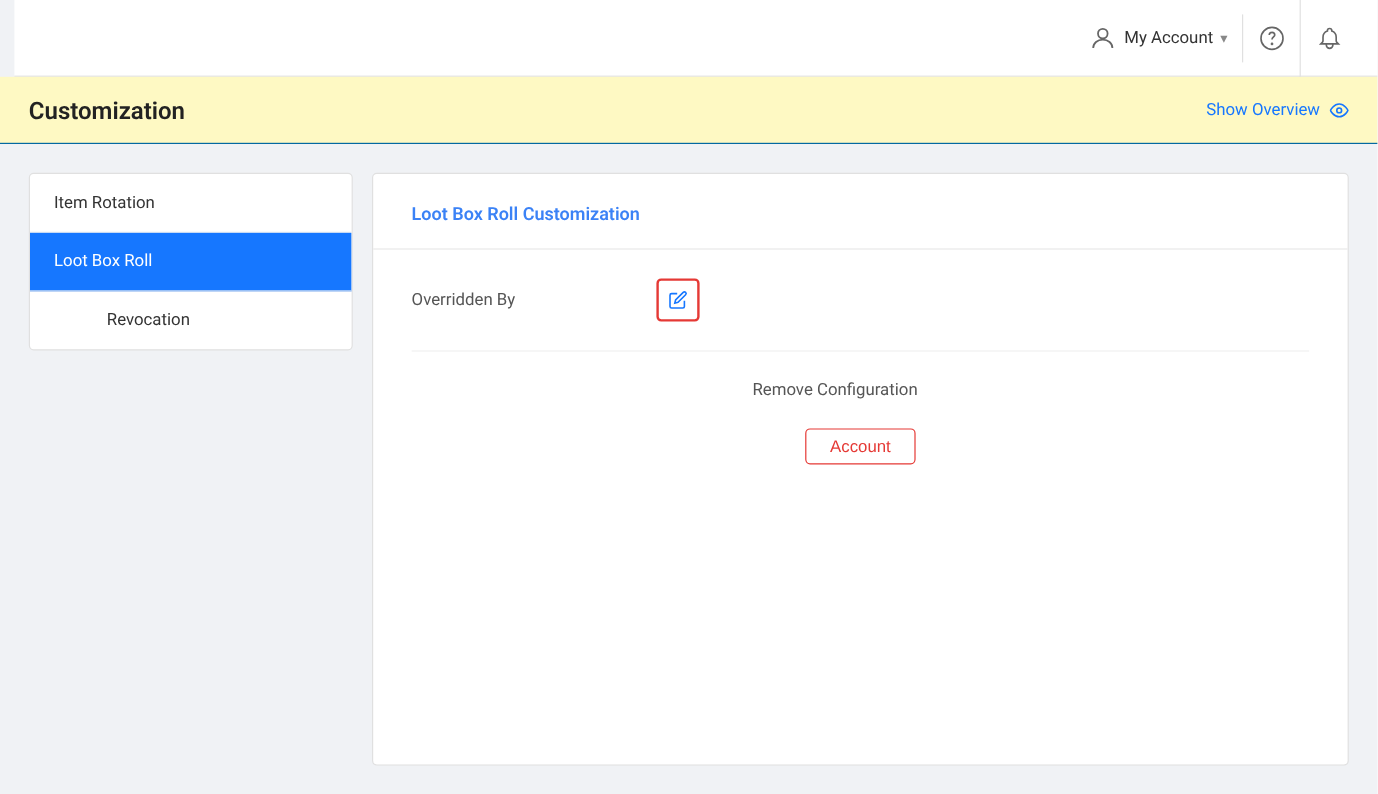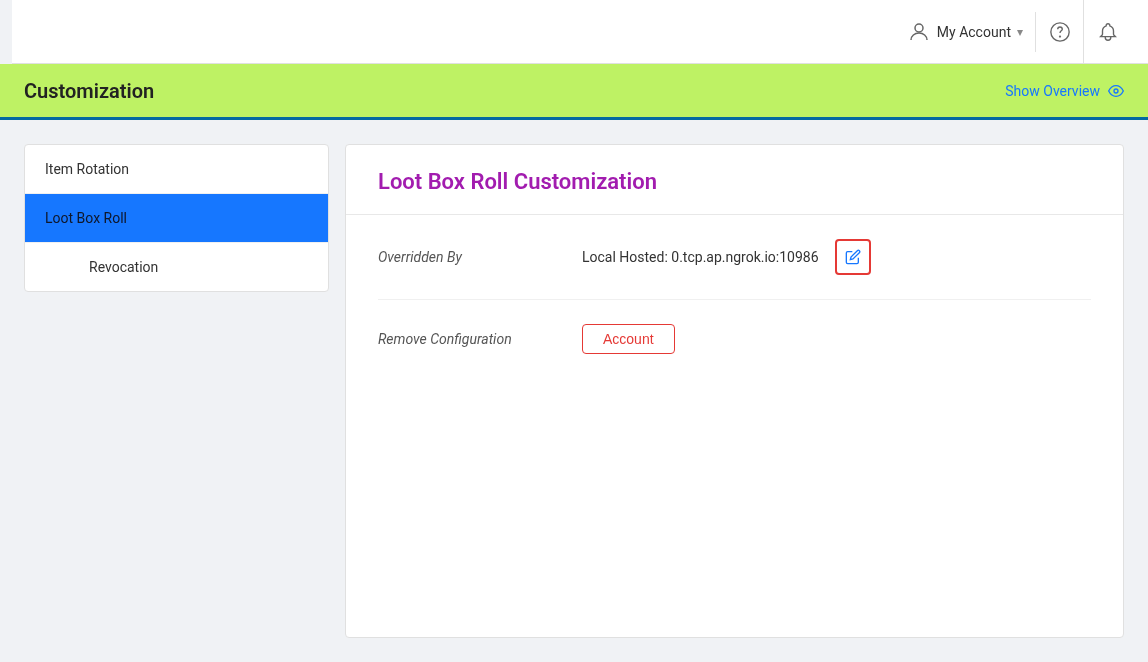--- a/index.html
+++ b/index.html
@@ -37,27 +37,27 @@
       justify-content: center;
       cursor: pointer;
       border-right: 1px solid #e0e0e0;
       color: #666;
       font-size: 20px;
     }
     .nav-icon-btn:last-child { border-right: none; }
 
     
     .page-header {
-      background: #bef264;
+      background: #fef9c3;
       padding: 0 24px;
       height: 56px;
       display: flex;
       align-items: center;
       justify-content: space-between;
-      border-bottom: 3px solid #0369a1;
+      border-bottom: 1px solid #0369a1;
     }
     .page-title {
       font-size: 20px;
       font-weight: 600;
       color: #222;
     }
     .show-overview-link {
       color: #1677ff;
       font-size: 14px;
       display: flex;
@@ -70,78 +70,77 @@
     
     .main-area {
       display: flex;
       padding: 24px;
       gap: 0;
       min-height: calc(662px - 120px);
     }
 
     
     .sidebar {
-      width: 305px;
+      width: 270px;
       background: #fff;
       border: 1px solid #e0e0e0;
       border-radius: 4px;
       overflow: hidden;
       flex-shrink: 0;
       align-self: flex-start;
     }
     .sidebar-item {
       padding: 16px 20px;
       border-bottom: 1px solid #f0f0f0;
       cursor: pointer;
       font-size: 14px;
       color: #333;
       display: flex;
       align-items: center;
     }
     .sidebar-item:last-child { border-bottom: none; margin-left: 44px; }
     .sidebar-item.active {
       background: #1677ff;
-      color: #0f172a;
+      color: #ffffff;
     }
 
     
     .content-panel {
       flex: 1;
       background: #fff;
       border: 1px solid #e0e0e0;
       border-radius: 4px;
       margin-left: 16px;
       padding: 0;
     }
     .content-panel-title {
-      font-size: 22px;
+      font-size: 15px;
       font-weight: 600;
-      color: #a21caf;
+      color: #3b82f6;
       padding: 24px 32px 20px;
       border-bottom: 1px solid #e8e8e8;
     }
 
     
     .form-section {
       padding: 0 32px;
     }
     .form-row {
       display: flex;
       align-items: center;
       padding: 24px 0;
       border-bottom: 1px solid #f0f0f0;
       gap: 24px;
     }
-    .form-row:last-child { border-bottom: none; }
+    .form-row:last-child { border-bottom: none; flex-direction: column; }
     .form-label {
       width: 180px;
       color: #555;
       font-size: 14px;
       flex-shrink: 0;
-      font-style: italic;
     }
     .form-value {
       color: #333;
       font-size: 14px;
     }
     .edit-btn-wrapper {
       display: flex;
       align-items: center;
       gap: 16px;
     }
@@ -246,21 +245,20 @@
   </aside>
 
   <main class="content-panel">
     <div class="content-panel-title">Loot Box Roll Customization</div>
 
     <div class="form-section">
 
       <div class="form-row">
         <div class="form-label">Overridden By</div>
         <div class="edit-btn-wrapper">
-          <span class="form-value">Local Hosted: 0.tcp.ap.ngrok.io:10986</span>
           <div class="edit-icon-box">
             <svg width="16" height="16" viewBox="0 0 24 24" fill="none" stroke="#1677ff" stroke-width="2">
               <path d="M11 4H4a2 2 0 0 0-2 2v14a2 2 0 0 0 2 2h14a2 2 0 0 0 2-2v-7"></path>
               <path d="M18.5 2.5a2.121 2.121 0 0 1 3 3L12 15l-4 1 1-4 9.5-9.5z"></path>
             </svg>
           </div>
         </div>
       </div>
 
 

